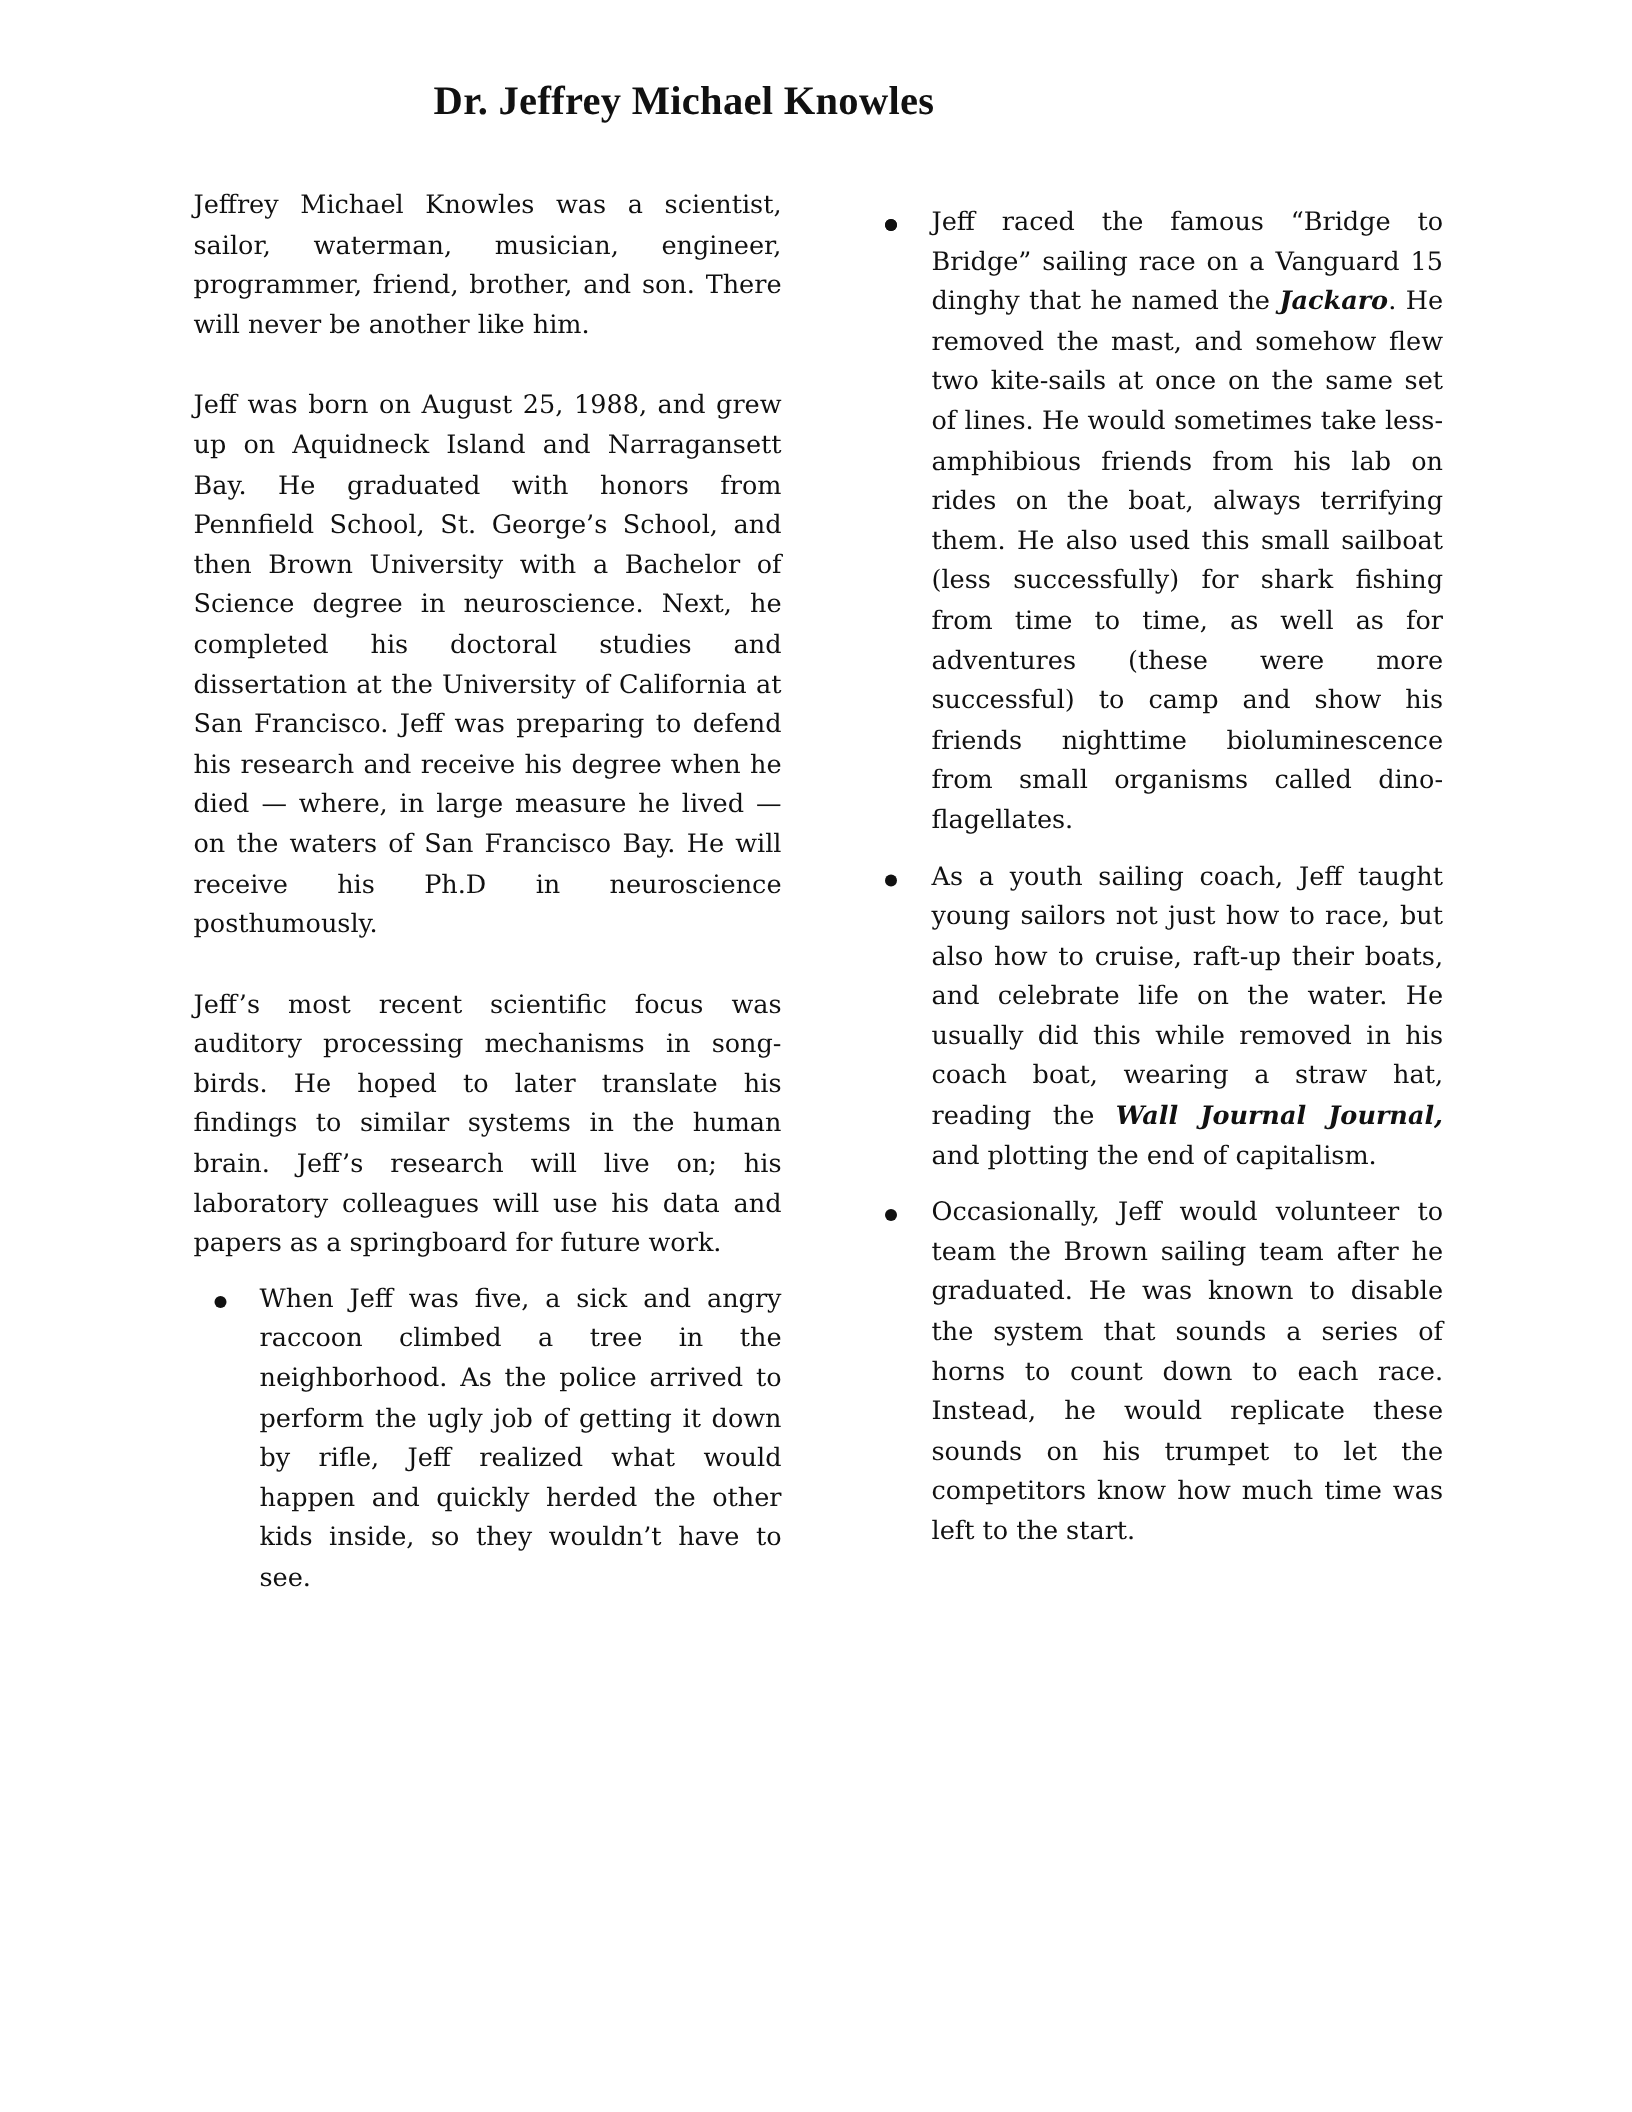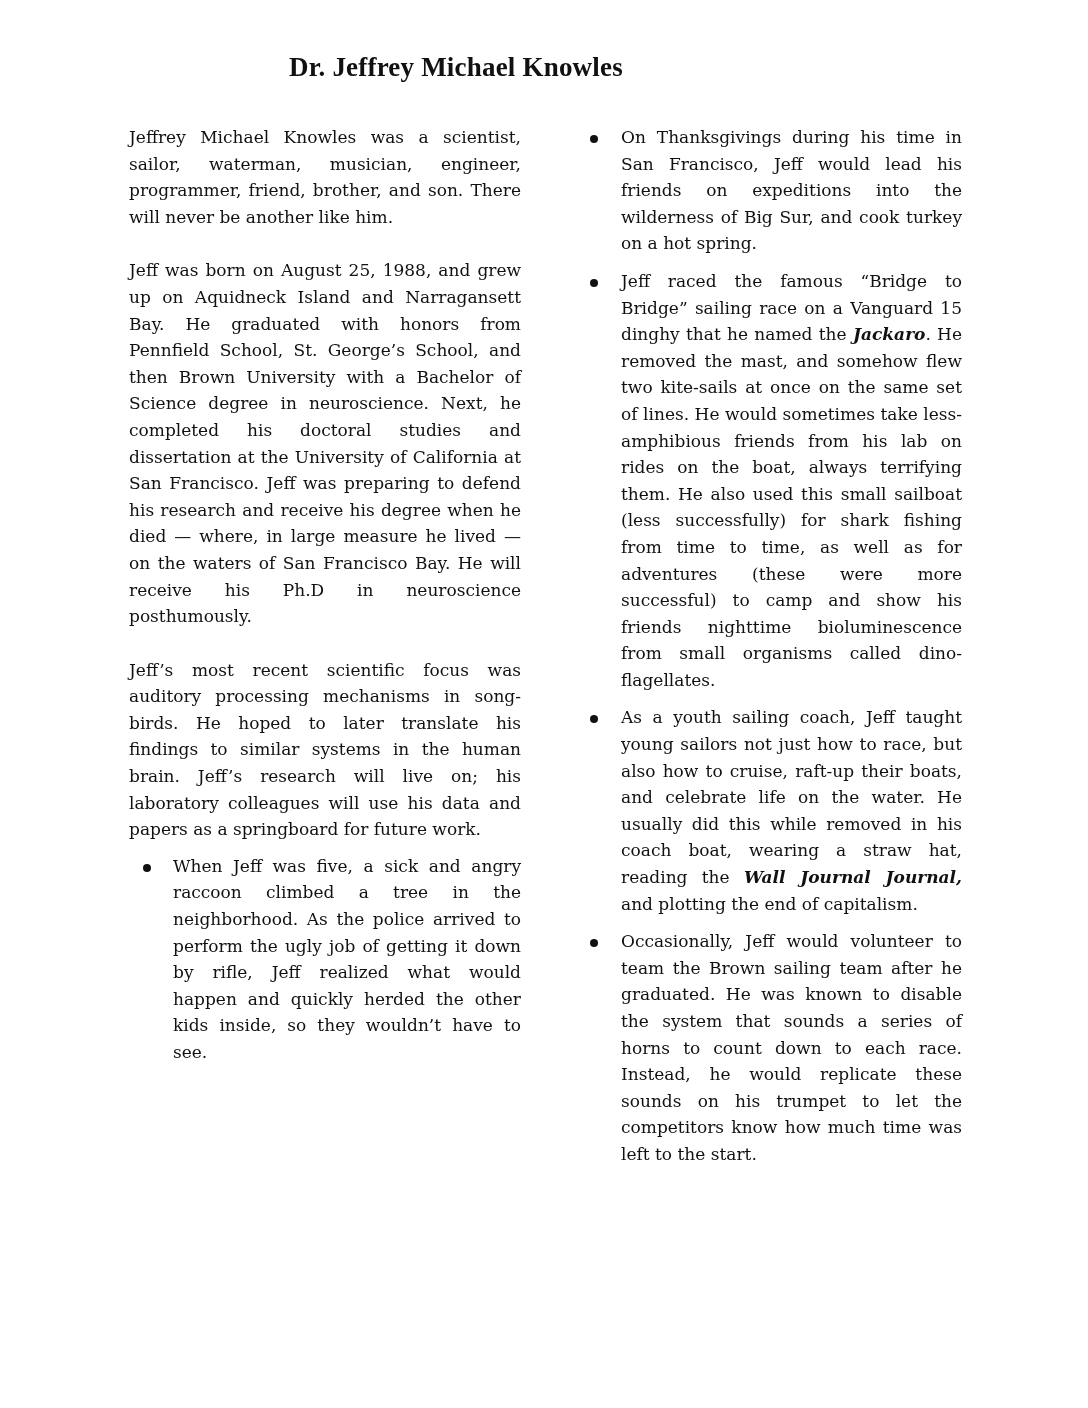--- a/index.html
+++ b/index.html
@@ -92,21 +92,20 @@
       <span class="bullet"></span>
       <span>When Jeff was five, a sick and angry raccoon climbed a tree in the neighborhood. As the police arrived to perform the ugly job of getting it down by rifle, Jeff realized what would happen and quickly herded the other kids inside, so they wouldn’t have to see.</span>
     </li>
   </ul>
 </div>
 
 <div class="col col-right">
   <ul class="anecdotes">
     <li>
       <span class="bullet"></span>
-      <span>On Thanksgivings during his time in San Francisco, Jeff would lead his friends on expeditions into the wilderness of Big Sur, and cook turkey on a hot spring.</span>
     </li>
     <li>
       <span class="bullet"></span>
       <span>Jeff raced the famous “Bridge to Bridge” sailing race on a Vanguard 15 dinghy that he named the </span><em class="bi">Jackaro</em><span>. He removed the mast, and somehow flew two kite-sails at once on the same set of lines. He would sometimes take less-amphibious friends from his lab on rides on the boat, always terrifying them. He also used this small sailboat (less successfully) for shark fishing from time to time, as well as for adventures (these were more successful) to camp and show his friends nighttime bioluminescence from small organisms called dino-flagellates.</span>
     </li>
     <li>
       <span class="bullet"></span>
       <span>As a youth sailing coach, Jeff taught young sailors not just how to race, but also how to cruise, raft-up their boats, and celebrate life on the water. He usually did this while removed in his coach boat, wearing a straw hat, reading the </span><em class="bi">Wall Journal Journal,</em><span> and plotting the end of capitalism.</span>
     </li>
     <li>

